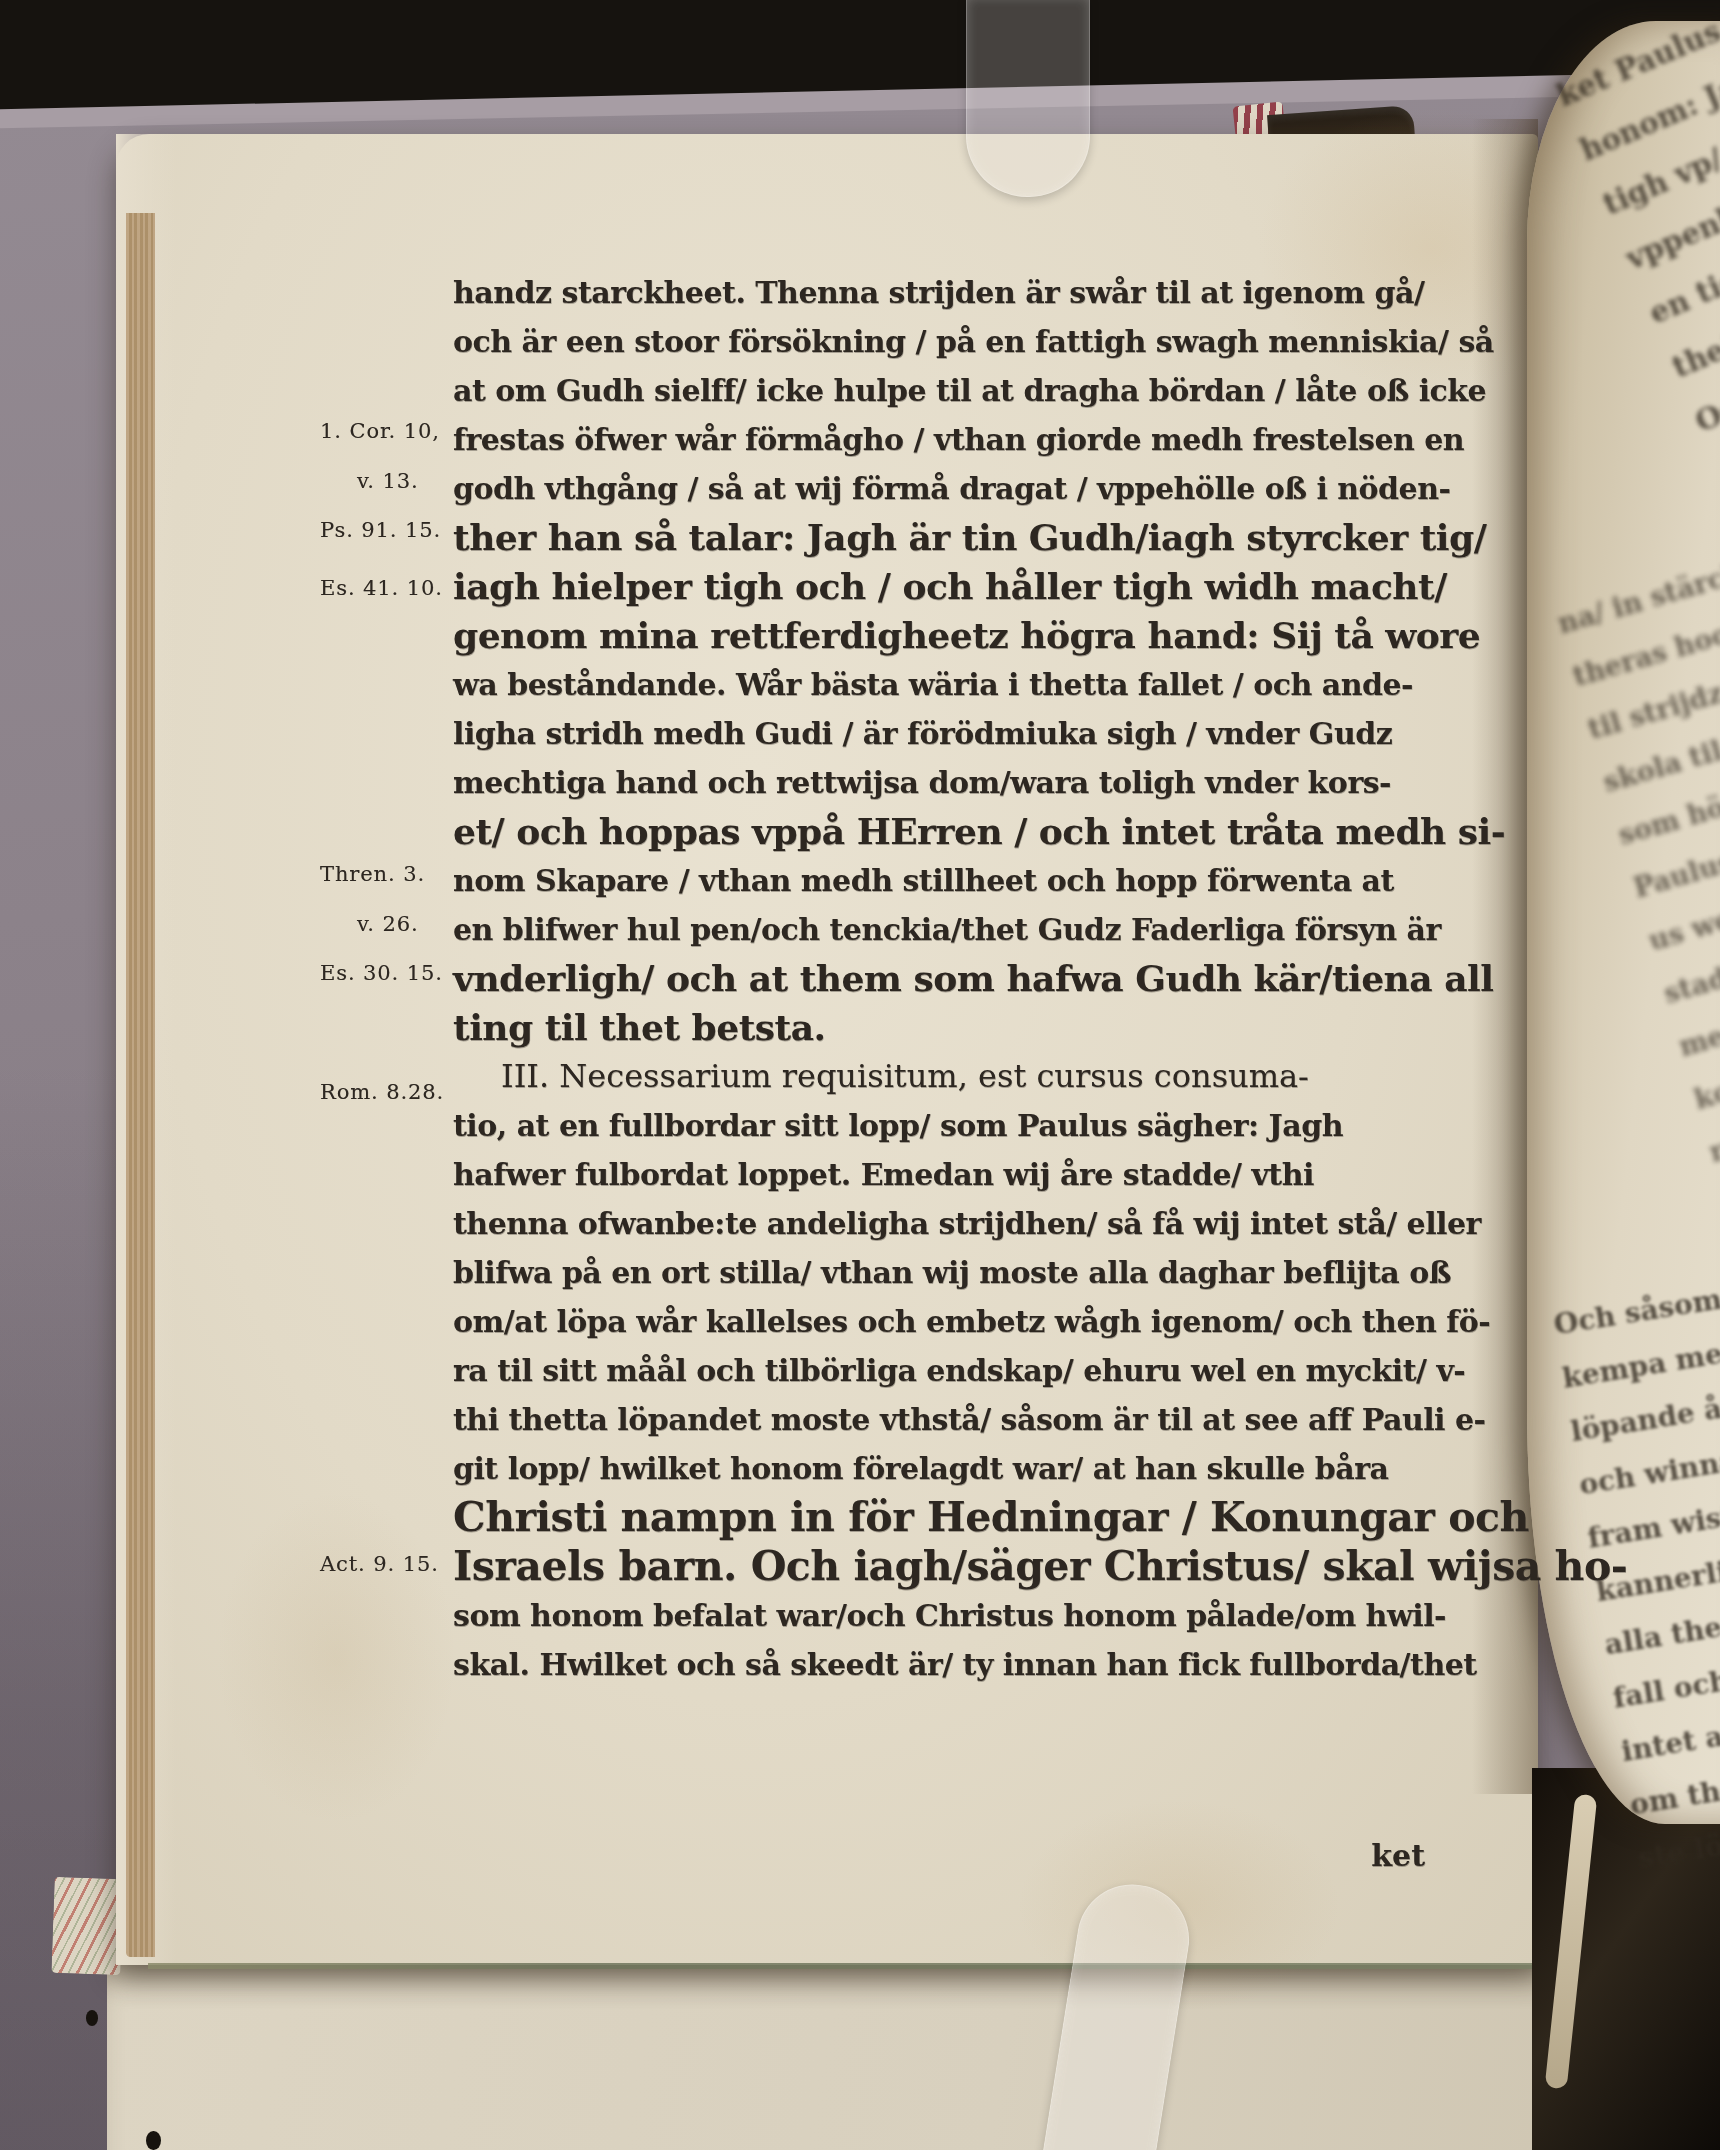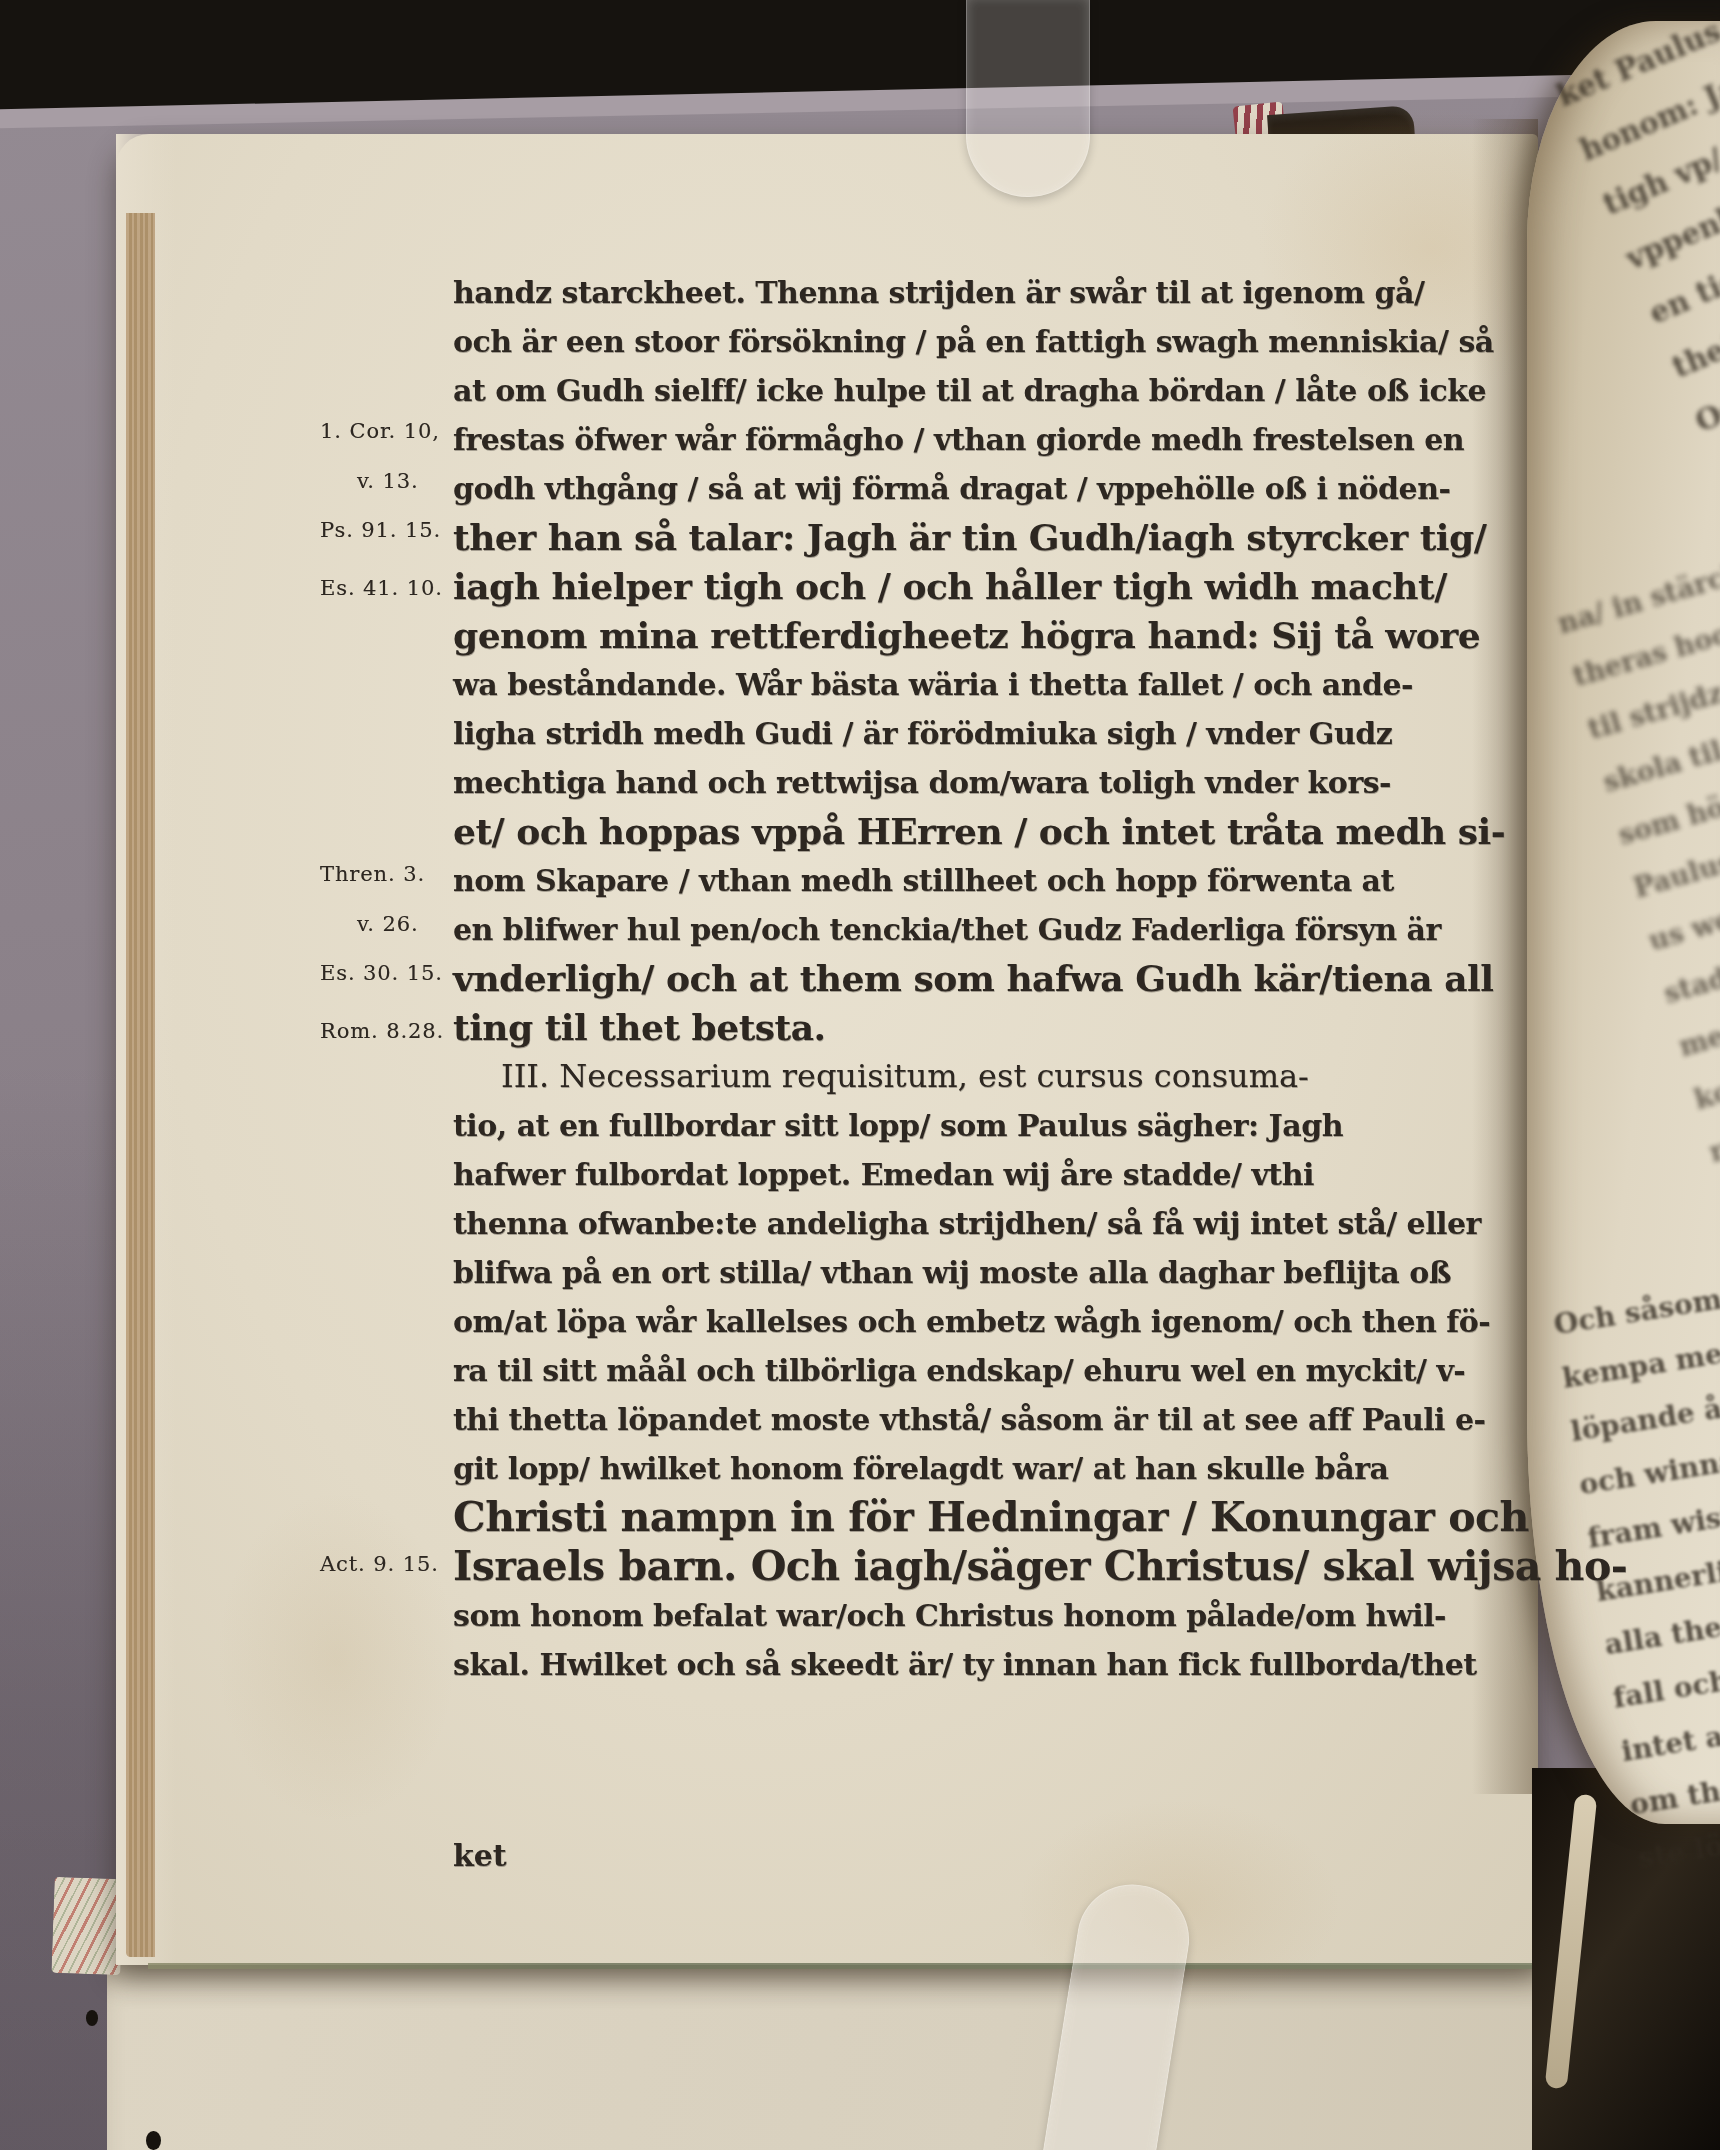--- a/index.html
+++ b/index.html
@@ -78,21 +78,21 @@
   
   .text-layer{position:absolute;z-index:9;color:#2d2721;}
   #body-text{left:453px;top:268px;width:973px;font-weight:bold;letter-spacing:-0.5px;
              text-shadow:0.5px 0.5px 0.5px rgba(46,40,34,0.35);}
   .line{white-space:nowrap;height:49px;line-height:49px;}
   .line.normal{font-size:30px;}
   .line.large{font-size:36px;}
   .line.xlarge{font-size:41px;}
   .line.roman{font-size:32px;font-weight:normal;letter-spacing:0;}
   .line.indent{padding-left:48px;}
-  #catchword{left:453px;top:1831px;width:972px;text-align:left;font-weight:bold;
+  #catchword{left:453px;top:1831px;width:972px;text-align:right;font-weight:bold;
              font-size:30px;line-height:49px;text-shadow:0.5px 0.5px 0.5px rgba(46,40,34,0.35);}
   .margin-note{position:absolute;font-size:21px;letter-spacing:0.9px;line-height:24px;
              text-shadow:0.2px 0.2px 0.2px rgba(46,40,34,0.4);white-space:nowrap;}
 
   
   .strap{position:absolute;z-index:12;background:rgba(240,239,236,0.22);
          border:0.9px solid rgba(255,255,255,0.30);
          box-shadow:0 3.7px 9.2px rgba(0,0,0,0.18),inset 0 0 12px rgba(255,255,255,0.22);}
   .strap-top{left:966px;top:-2.8px;width:122px;height:199px;border-top:none;
          border-radius:0 0 61px 61px;}
@@ -171,21 +171,21 @@
     </div>
 
   <div class="text-layer" id="margin-notes">
       <div class="margin-note" style="top: 419px; left: 320px;">1. Cor. 10,</div>
       <div class="margin-note" style="top: 469px; left: 357px;">v. 13.</div>
       <div class="margin-note" style="top: 518px; left: 320px;">Ps. 91. 15.</div>
       <div class="margin-note" style="top: 576px; left: 320px;">Es. 41. 10.</div>
       <div class="margin-note" style="top: 862px; left: 320px;">Thren. 3.</div>
       <div class="margin-note" style="top: 912px; left: 357px;">v. 26.</div>
       <div class="margin-note" style="top: 961px; left: 320px;">Es. 30. 15.</div>
-      <div class="margin-note" style="top: 1019px; left: 320px;">Rom. 8.28.</div>
+      <div class="margin-note" style="top: 1080px; left: 320px;">Rom. 8.28.</div>
       <div class="margin-note" style="top: 1552px; left: 320px;">Act. 9. 15.</div>
     </div>
   <div class="text-layer" id="body-text">
       <div class="line normal">handz starckheet. Thenna strijden är swår til at igenom gå/</div>
       <div class="line normal">och är een stoor försökning / på en fattigh swagh menniskia/ så</div>
       <div class="line normal">at om Gudh sielff/ icke hulpe til at dragha bördan / låte oß icke</div>
       <div class="line normal">frestas öfwer wår förmågho / vthan giorde medh frestelsen en</div>
       <div class="line normal">godh vthgång / så at wij förmå dragat / vppehölle oß i nöden-</div>
       <div class="line large">ther han så talar: Jagh är tin Gudh/iagh styrcker tig/</div>
       <div class="line large">iagh hielper tigh och / och håller tigh widh macht/</div>

